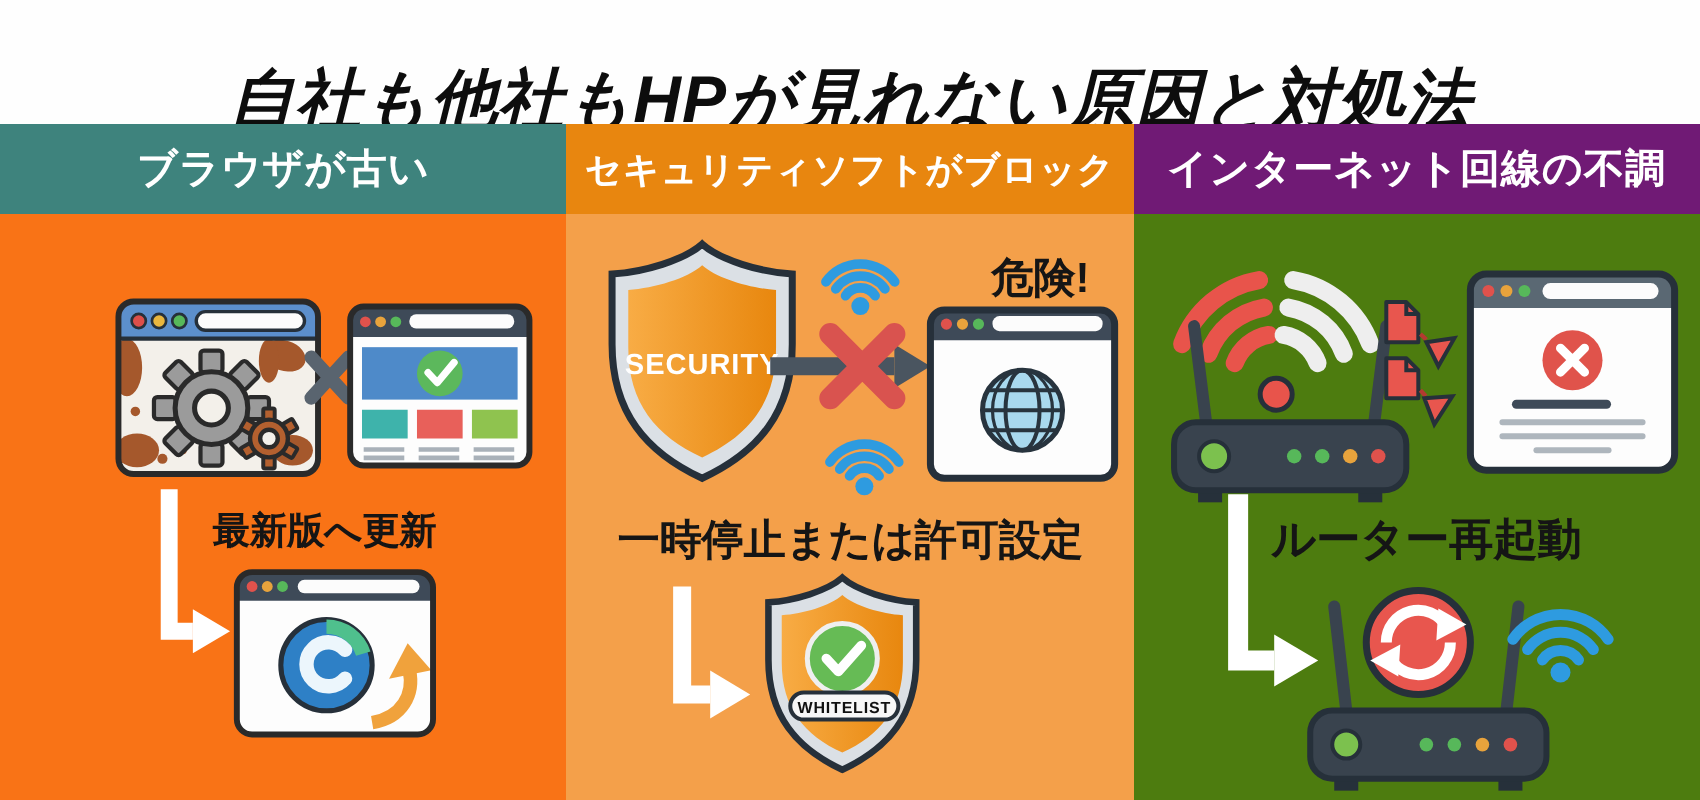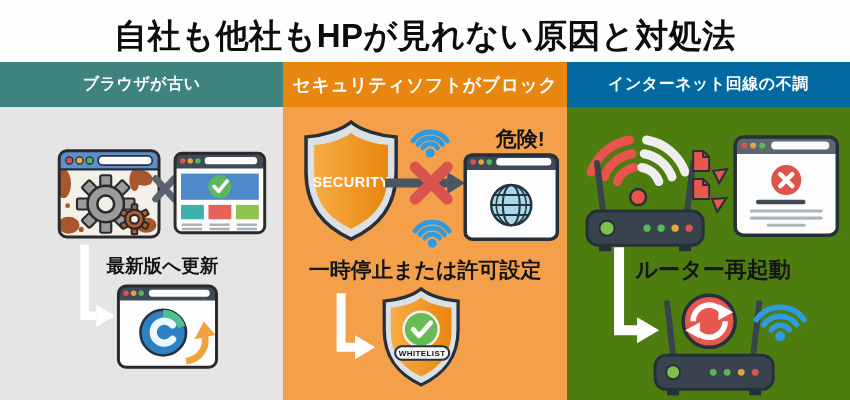--- a/index.html
+++ b/index.html
@@ -1,44 +1,44 @@
 <!DOCTYPE html>
 <html><head>
 <meta charset="utf-8">
 <style>
   html,body{margin:0;padding:0;background:#e8e8e8;}
   .canvas{position:relative;width:850px;height:400px;background:#FEFEFE;overflow:hidden;
           font-family:"Liberation Sans","DejaVu Sans",sans-serif;}
   .title-bar{position:absolute;top:0;left:0;width:850px;height:73px;background:#FEFEFE;
-             display:flex;align-items:center;justify-content:center;}
+             display:flex;align-items:flex-end;justify-content:center;font-style:italic;}
   .main-title{font-size:33px;font-weight:800;color:#0D0D0D;letter-spacing:0.5px;}
   .columns{position:absolute;top:62px;left:0;width:850px;height:338px;display:flex;}
   .column{flex:1 1 0;display:flex;flex-direction:column;min-width:0;}
   .col-header{height:45px;display:flex;align-items:center;justify-content:center;
-              color:#FFFFFF;font-weight:700;font-size:16px;letter-spacing:0.5px;flex:0 0 45px;}
+              color:#FFFFFF;font-weight:700;font-size:20px;letter-spacing:0.5px;flex:0 0 45px;}
   .column:nth-child(2) .col-header{font-size:18px;}
   .col-body{flex:1 1 auto;position:relative;}
   .col-body svg{display:block;width:100%;height:100%;}
   .svg-cap{font-family:"Liberation Sans","DejaVu Sans",sans-serif;font-weight:700;fill:#151515;}
   .svg-white-label{font-family:"Liberation Sans","DejaVu Sans",sans-serif;font-weight:700;fill:#FFFFFF;}
 </style>
 </head>
 <body>
 
 <div class="canvas">
 
   <div class="title-bar">
     <div class="main-title">自社も他社もHPが見れない原因と対処法</div>
   </div>
 
   <div class="columns">
 
     <div class="column">
       <div class="col-header" style="background-color: rgb(62, 131, 125);">ブラウザが古い</div>
-      <div class="col-body" style="background-color: #e5e5e5; padding-left: 44px;">
+      <div class="col-body" style="background-color: #f97316; padding-left: 44px;">
         <svg viewBox="0 0 283 293">
           <defs>
             <clipPath id="c1clip">
                 <rect x="18" y="25" width="118" height="102" rx="9"></rect>
               </clipPath>
           </defs>
 
           <g>
             <rect x="18" y="25" width="118" height="102" rx="9" fill="#F3F0EA"></rect>
             <g clip-path="url(#c1clip)">
@@ -220,21 +220,21 @@
               <path d="M130,222 l6,6.5 l11.5,-13" fill="none" stroke="#FFFFFF" stroke-width="4.8" stroke-linecap="round" stroke-linejoin="round"></path>
             </g>
             <rect x="112" y="239" width="54" height="13.5" rx="6.75" fill="#F7F7F7" stroke="#26303A" stroke-width="2"></rect>
             <text x="139" y="249" text-anchor="middle" font-size="8" font-weight="700" fill="#111111" letter-spacing="0.4" font-family="&quot;Liberation Sans&quot;,&quot;DejaVu Sans&quot;,sans-serif">WHITELIST</text>
           </g>
         </svg>
       </div>
     </div>
 
     <div class="column">
-      <div class="col-header" style="background-color: #0369a1;">インターネット回線の不調</div>
+      <div class="col-header" style="background-color: #701a75;">インターネット回線の不調</div>
       <div class="col-body" style="background-color: #4d7c0f;">
         <svg viewBox="0 0 283 293">
 
           <g transform="translate(71,82)">
             <g fill="none" stroke-width="9" stroke-linecap="round">
               <path d="M-20.7,-7.5 A22,22 0 0 1 -3.7,-21.6" stroke="#E8544B"></path>
               <path d="M3.7,-21.6 A22,22 0 0 1 20.7,-7.5" stroke="#EEEEEE"></path>
               <path d="M-33.8,-12.2 A36,36 0 0 1 -6.1,-35.3" stroke="#E8544B"></path>
               <path d="M6.1,-35.3 A36,36 0 0 1 33.8,-12.2" stroke="#EEEEEE"></path>
               <path d="M-47,-17 A50,50 0 0 1 -8.5,-49" stroke="#E8544B"></path>

